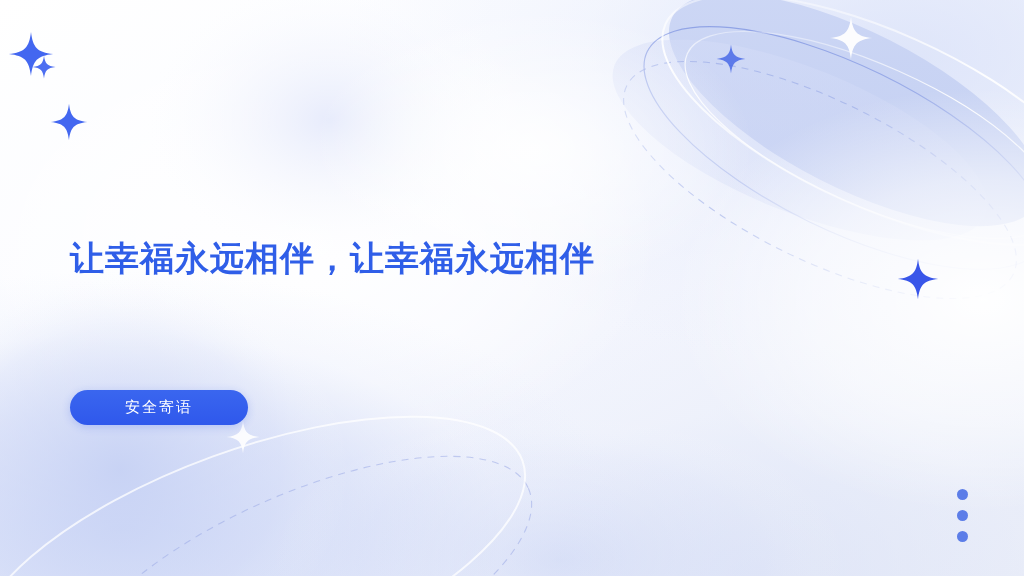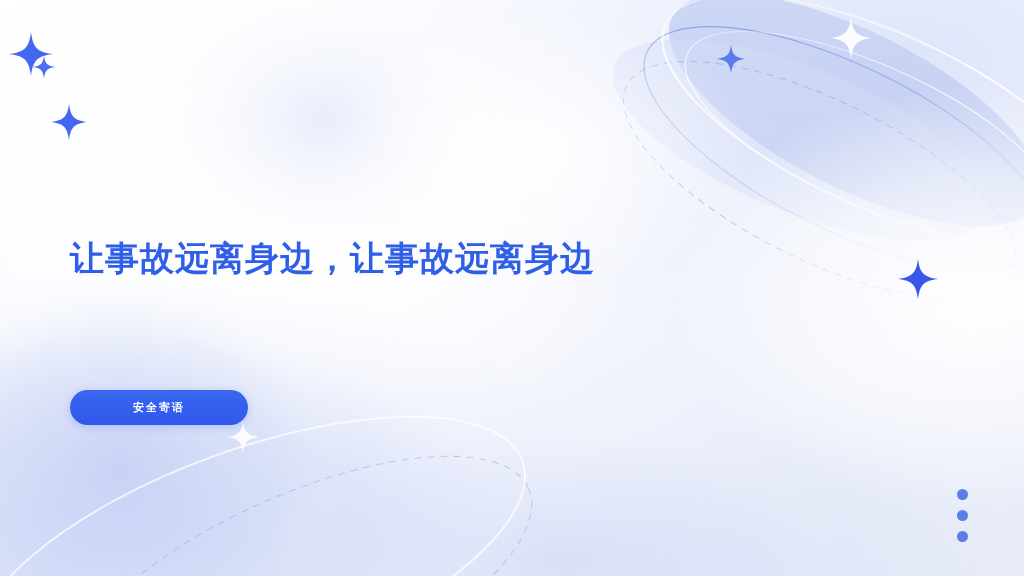--- a/index.html
+++ b/index.html
@@ -63,22 +63,22 @@
     position: absolute;
     left: 70px;
     top: 390px;
     width: 178px;
     height: 35px;
     border: none;
     border-radius: 18px;
     background: linear-gradient(180deg, #3a66ef 0%, #2f58ec 100%);
     color: #ffffff;
     font-family: "Liberation Sans", "DejaVu Sans", sans-serif;
-    font-size: 11px;
-    font-weight: 700;
+    font-size: 15px;
+    font-weight: 400;
     letter-spacing: 2px;
     cursor: pointer;
     display: flex;
     align-items: center;
     justify-content: center;
     box-shadow: 0 2px 8px rgba(47,88,236,0.22);
     padding: 0;
   }
 
   
@@ -182,21 +182,21 @@
   <svg class="sparkle" style="left:851px; top:38px; opacity:0.95;" width="44" height="44" viewBox="0 0 100 100">
     <path d="M50 2 C54 36 64 46 98 50 C64 54 54 64 50 98 C46 64 36 54 2 50 C36 46 46 36 50 2 Z" fill="#ffffff"></path>
   </svg>
   <svg class="sparkle" style="left:918px; top:279px; opacity:0.95;" width="42" height="42" viewBox="0 0 100 100">
     <path d="M50 2 C54 36 64 46 98 50 C64 54 54 64 50 98 C46 64 36 54 2 50 C36 46 46 36 50 2 Z" fill="#2f4ee8"></path>
   </svg>
   <svg class="sparkle" style="left:243px; top:437px; opacity:0.9;" width="34" height="34" viewBox="0 0 100 100">
     <path d="M50 2 C54 36 64 46 98 50 C64 54 54 64 50 98 C46 64 36 54 2 50 C36 46 46 36 50 2 Z" fill="#ffffff"></path>
   </svg>
 
-  <div class="headline">让事故远离身边，让事故远离身边</div>
+  <div class="headline">让幸福永远相伴，让幸福永远相伴</div>
 
   <button class="pill">安全寄语</button>
 
   <div class="dots">
     <span class="dot"></span>
     <span class="dot"></span>
     <span class="dot"></span>
   </div>
 
 </div>

